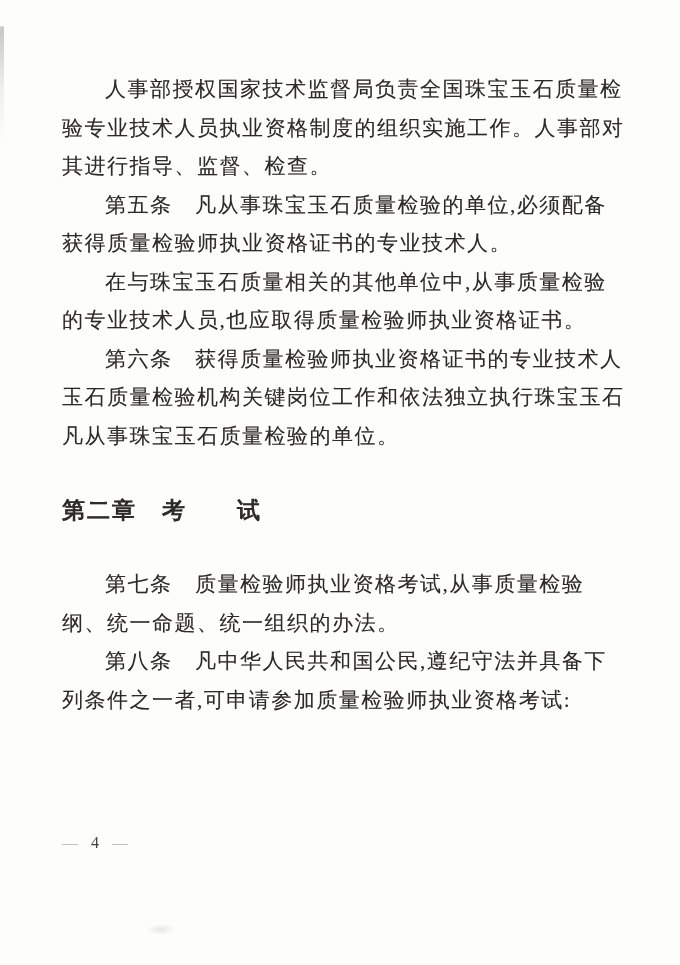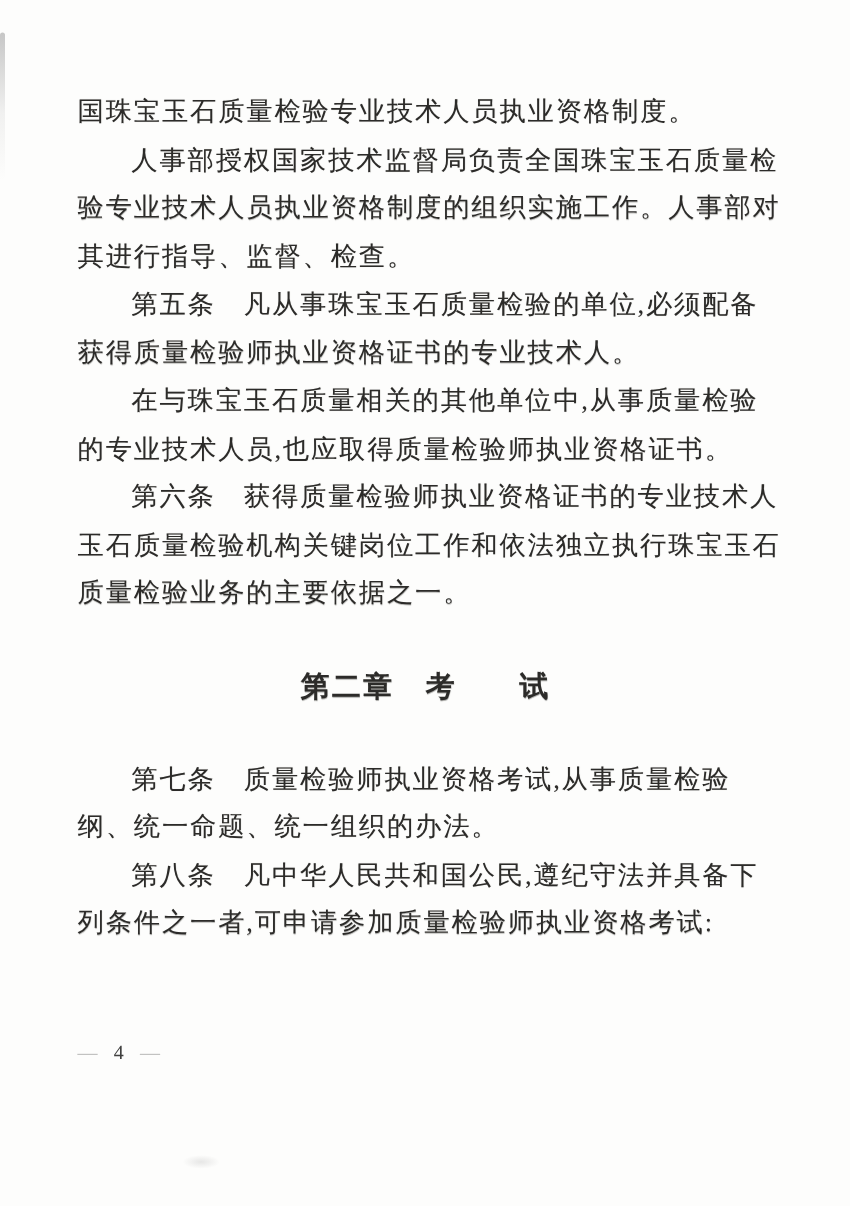--- a/index.html
+++ b/index.html
@@ -36,21 +36,20 @@
   .line{
     height:38.5px;line-height:38.5px;
     font-size:21px;letter-spacing:1.5px;
     white-space:nowrap;
     text-shadow:0.2px 0.2px 0.6px rgba(60,60,55,.35);
   }
   .line.indent{padding-left:43px;}
   .chapter-heading{
     height:40px;line-height:40px;
     margin:36px 0 34px 0;
-    text-align:center;
     font-weight:bold;
     font-size:23px;letter-spacing:2px;
     text-shadow:0.3px 0.3px 0.6px rgba(50,50,45,.4);
   }
   .footer{
     position:absolute;left:62px;top:833px;
     font-size:16px;line-height:20px;
     white-space:nowrap;
   }
   .footer .dash{color:#b9b9b7;letter-spacing:0;}
@@ -59,31 +58,30 @@
 </head>
 <body>
 
 <div class="page">
 
   <div class="edge-smudge"></div>
   <div class="bottom-speck"></div>
 
   <div class="text-col">
     <div id="top-lines">
-        <div class="line">国珠宝玉石质量检验专业技术人员执业资格制度。</div>
         <div class="line indent">人事部授权国家技术监督局负责全国珠宝玉石质量检</div>
         <div class="line">验专业技术人员执业资格制度的组织实施工作。人事部对</div>
         <div class="line">其进行指导、监督、检查。</div>
         <div class="line indent">第五条　凡从事珠宝玉石质量检验的单位,必须配备</div>
         <div class="line">获得质量检验师执业资格证书的专业技术人。</div>
         <div class="line indent">在与珠宝玉石质量相关的其他单位中,从事质量检验</div>
         <div class="line">的专业技术人员,也应取得质量检验师执业资格证书。</div>
         <div class="line indent">第六条　获得质量检验师执业资格证书的专业技术人</div>
         <div class="line">玉石质量检验机构关键岗位工作和依法独立执行珠宝玉石</div>
-        <div class="line">质量检验业务的主要依据之一。</div>
+        <div class="line">凡从事珠宝玉石质量检验的单位。</div>
       </div>
 
     <div class="chapter-heading">第二章　考　　试</div>
 
     <div id="bottom-lines">
         <div class="line indent">第七条　质量检验师执业资格考试,从事质量检验</div>
         <div class="line">纲、统一命题、统一组织的办法。</div>
         <div class="line indent">第八条　凡中华人民共和国公民,遵纪守法并具备下</div>
         <div class="line">列条件之一者,可申请参加质量检验师执业资格考试:</div>
       </div>

